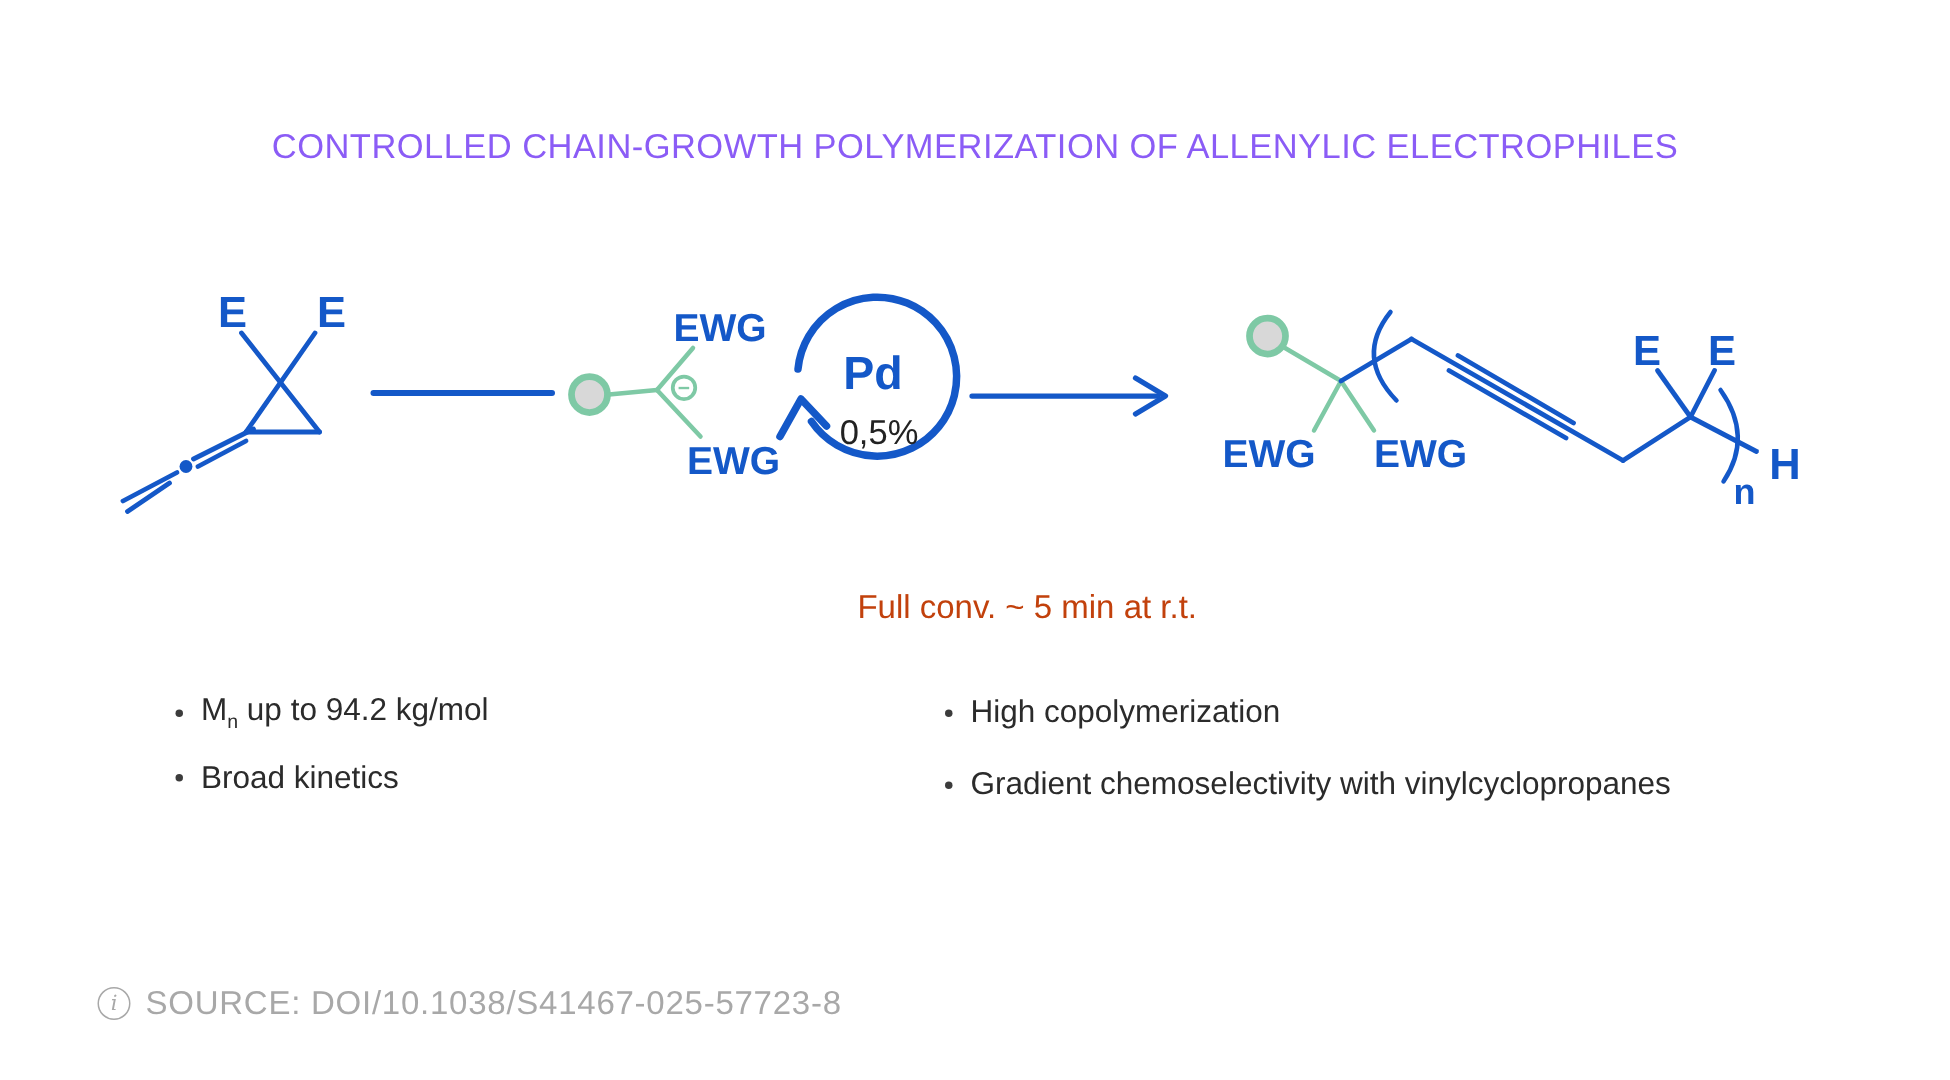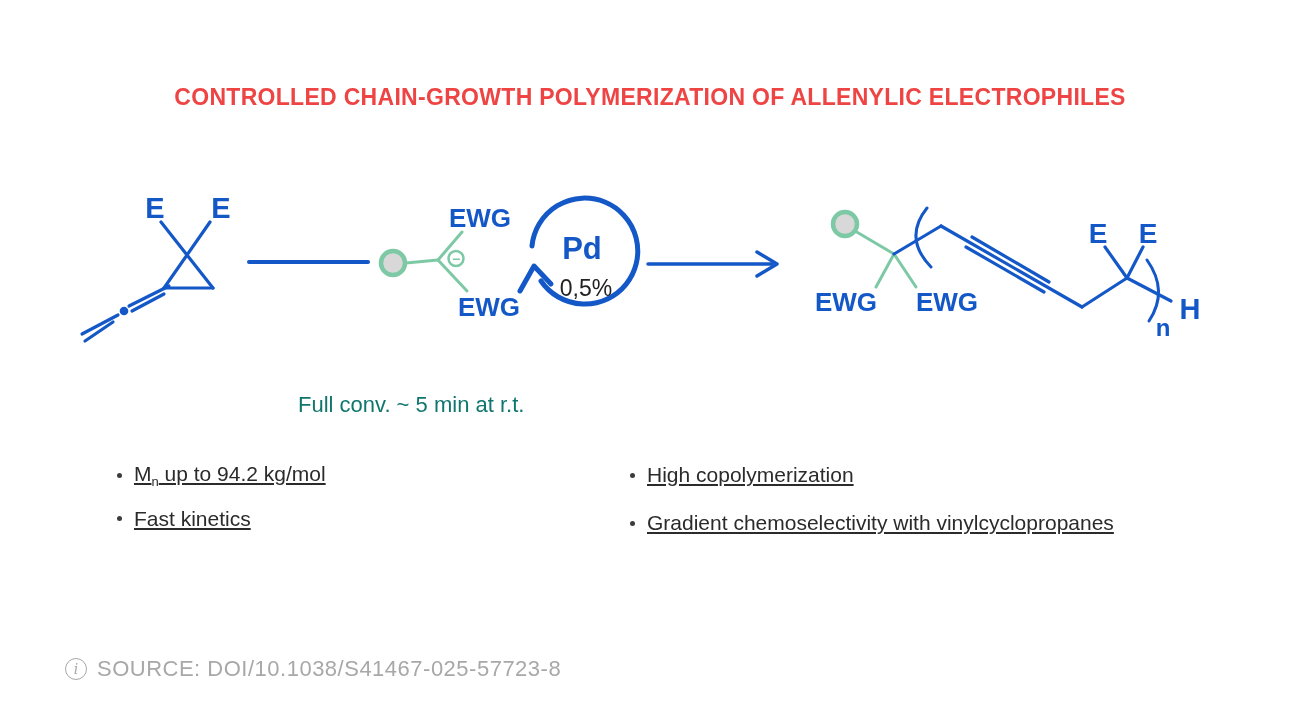--- a/index.html
+++ b/index.html
@@ -4,33 +4,33 @@
 <style>
   * { margin:0; padding:0; box-sizing:border-box; }
   html,body { background:#ffffff; }
   .canvas {
     position:relative; width:1300px; height:720px; background:#ffffff;
     font-family:"Liberation Sans", sans-serif; overflow:hidden;
   }
   .title {
     position:absolute; top:84px; left:0; width:1300px;
     text-align:center; font-size:23px; line-height:26px;
-    letter-spacing:0.3px; color:#ef4444; font-weight:700;
+    letter-spacing:0.3px; color:#8b5cf6; font-weight:400;
   }
   .scheme-svg { position:absolute; top:0; left:0; }
   .chem { font-family:"Liberation Sans", sans-serif; font-weight:bold; fill:#1458c8; }
   .chem-dark { font-family:"Liberation Sans", sans-serif; font-weight:400; fill:#222222; }
   .conditions {
     position:absolute; top:392px; left:298px; width:500px;
-    text-align:left; font-size:22px; line-height:26px; color:#0f766e;
+    text-align:right; font-size:22px; line-height:26px; color:#c2410c;
   }
   .features { position:absolute; list-style:none; color:#2b2b2b; font-size:21px; }
   .features.left  { top:454px; left:117px; }
   .features.right { top:451px; left:630px; }
-  .features li { display:flex; align-items:center;text-decoration:underline; }
+  .features li { display:flex; align-items:center; }
   .features.left  li { height:43px; }
   .features.right li { height:48px; }
   .bullet-dot {
     width:5px; height:5px; border-radius:50%; background:#3c3c3c;
     margin-right:12px; flex:0 0 auto;
   }
   .features sub { font-size:13px; }
   .source {
     position:absolute; top:657px; left:65px; height:24px;
     display:flex; align-items:center; color:#a8a8a8;
@@ -121,21 +121,21 @@
 
   <div class="conditions">Full conv. ~ 5 min at r.t.</div>
 
   <ul class="features left">
     <li>
       <span class="bullet-dot"></span>
       <span><span>M</span><sub>n</sub><span> up to 94.2 kg/mol</span></span>
     </li>
     <li>
       <span class="bullet-dot"></span>
-      <span>Fast kinetics</span>
+      <span>Broad kinetics</span>
     </li>
   </ul>
 
   <ul class="features right">
     <li>
       <span class="bullet-dot"></span>
       <span>High copolymerization</span>
     </li>
     <li>
       <span class="bullet-dot"></span>

